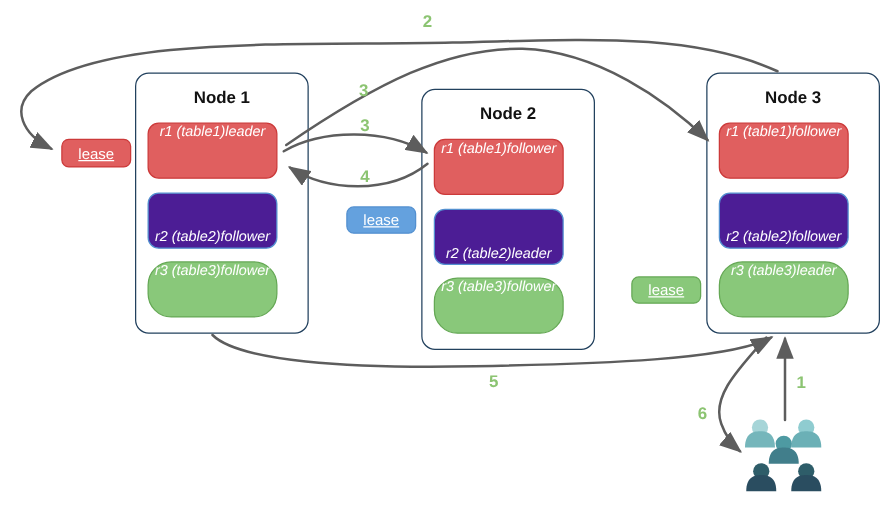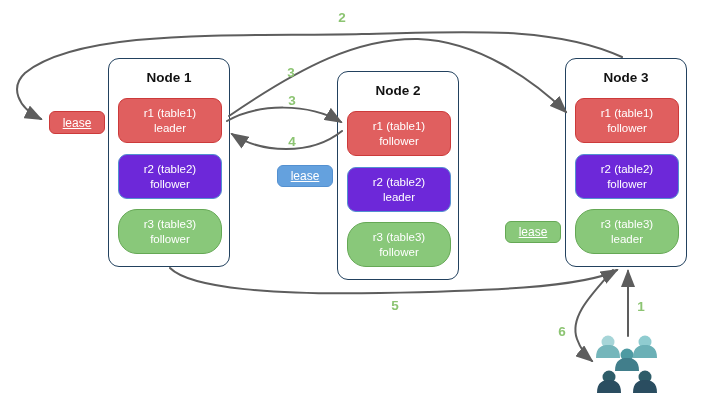--- a/index.html
+++ b/index.html
@@ -14,21 +14,21 @@
   .arrows-layer {
     position: absolute;
     left: 0; top: 0;
     width: 704px; height: 405px;
     pointer-events: none;
     z-index: 5;
   }
   .node {
     position: absolute;
     top: 58px;
-    width: 122px;
+    width: 139px;
     height: 209px;
     background: #ffffff;
     border: 1.5px solid #22415e;
     border-radius: 11px;
     box-sizing: border-box;
     z-index: 2;
   }
   #node1 { left: 108px; }
   #node2 { left: 337px; margin-top: 13px; }
   #node3 { left: 565px; }
@@ -42,27 +42,27 @@
   .replica {
     position: absolute;
     left: 9px;
     width: 104px;
     height: 45px;
     border-radius: 9px;
     color: #ffffff;
     font-size: 11.5px;
     text-align: center;
     display: flex;
-    flex-direction: column;
     justify-content: center;
     line-height: 1.3;
     box-sizing: border-box;
+    font-style: italic;
   }
   .replica.red   { background: #e05f5f; border: 1.5px solid #cc3a3a; }
-  .replica.blue  { background: #6d28d9; border: 1.5px solid #5390d0; }
+  .replica.blue  { background: #4c1d95; border: 1.5px solid #5390d0; align-items: flex-end; }
   .replica.green { background: #89c87a; border: 1.5px solid #65a855; }
   .pos-r1 { top: 39px; }
   .pos-r2 { top: 95px; }
   .pos-r3 { top: 150px; border-radius: 19px; }
   .lease {
     position: absolute;
     border-radius: 6px;
     color: #ffffff;
     font-size: 12px;
     display: flex;

